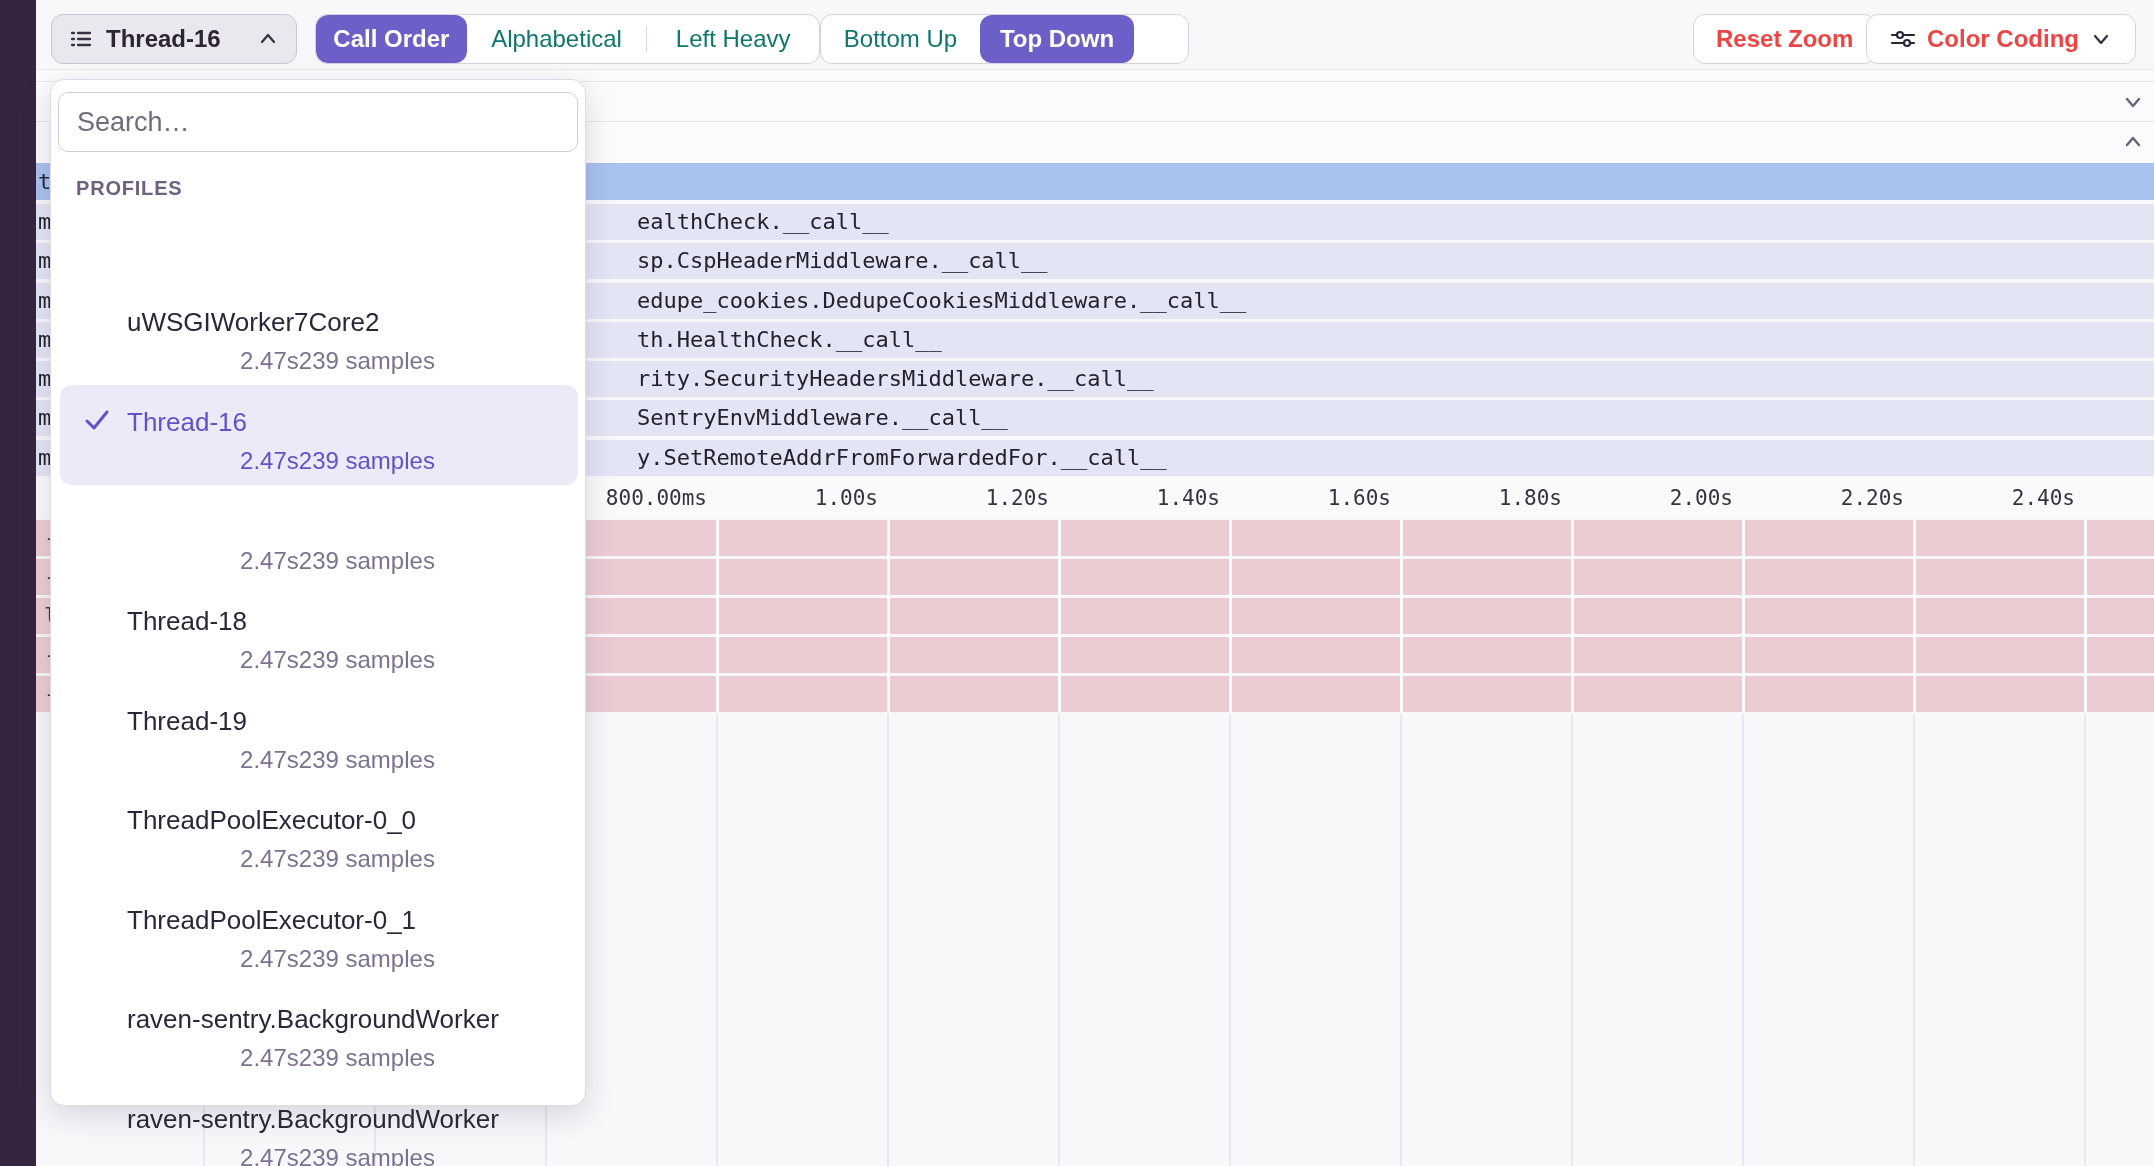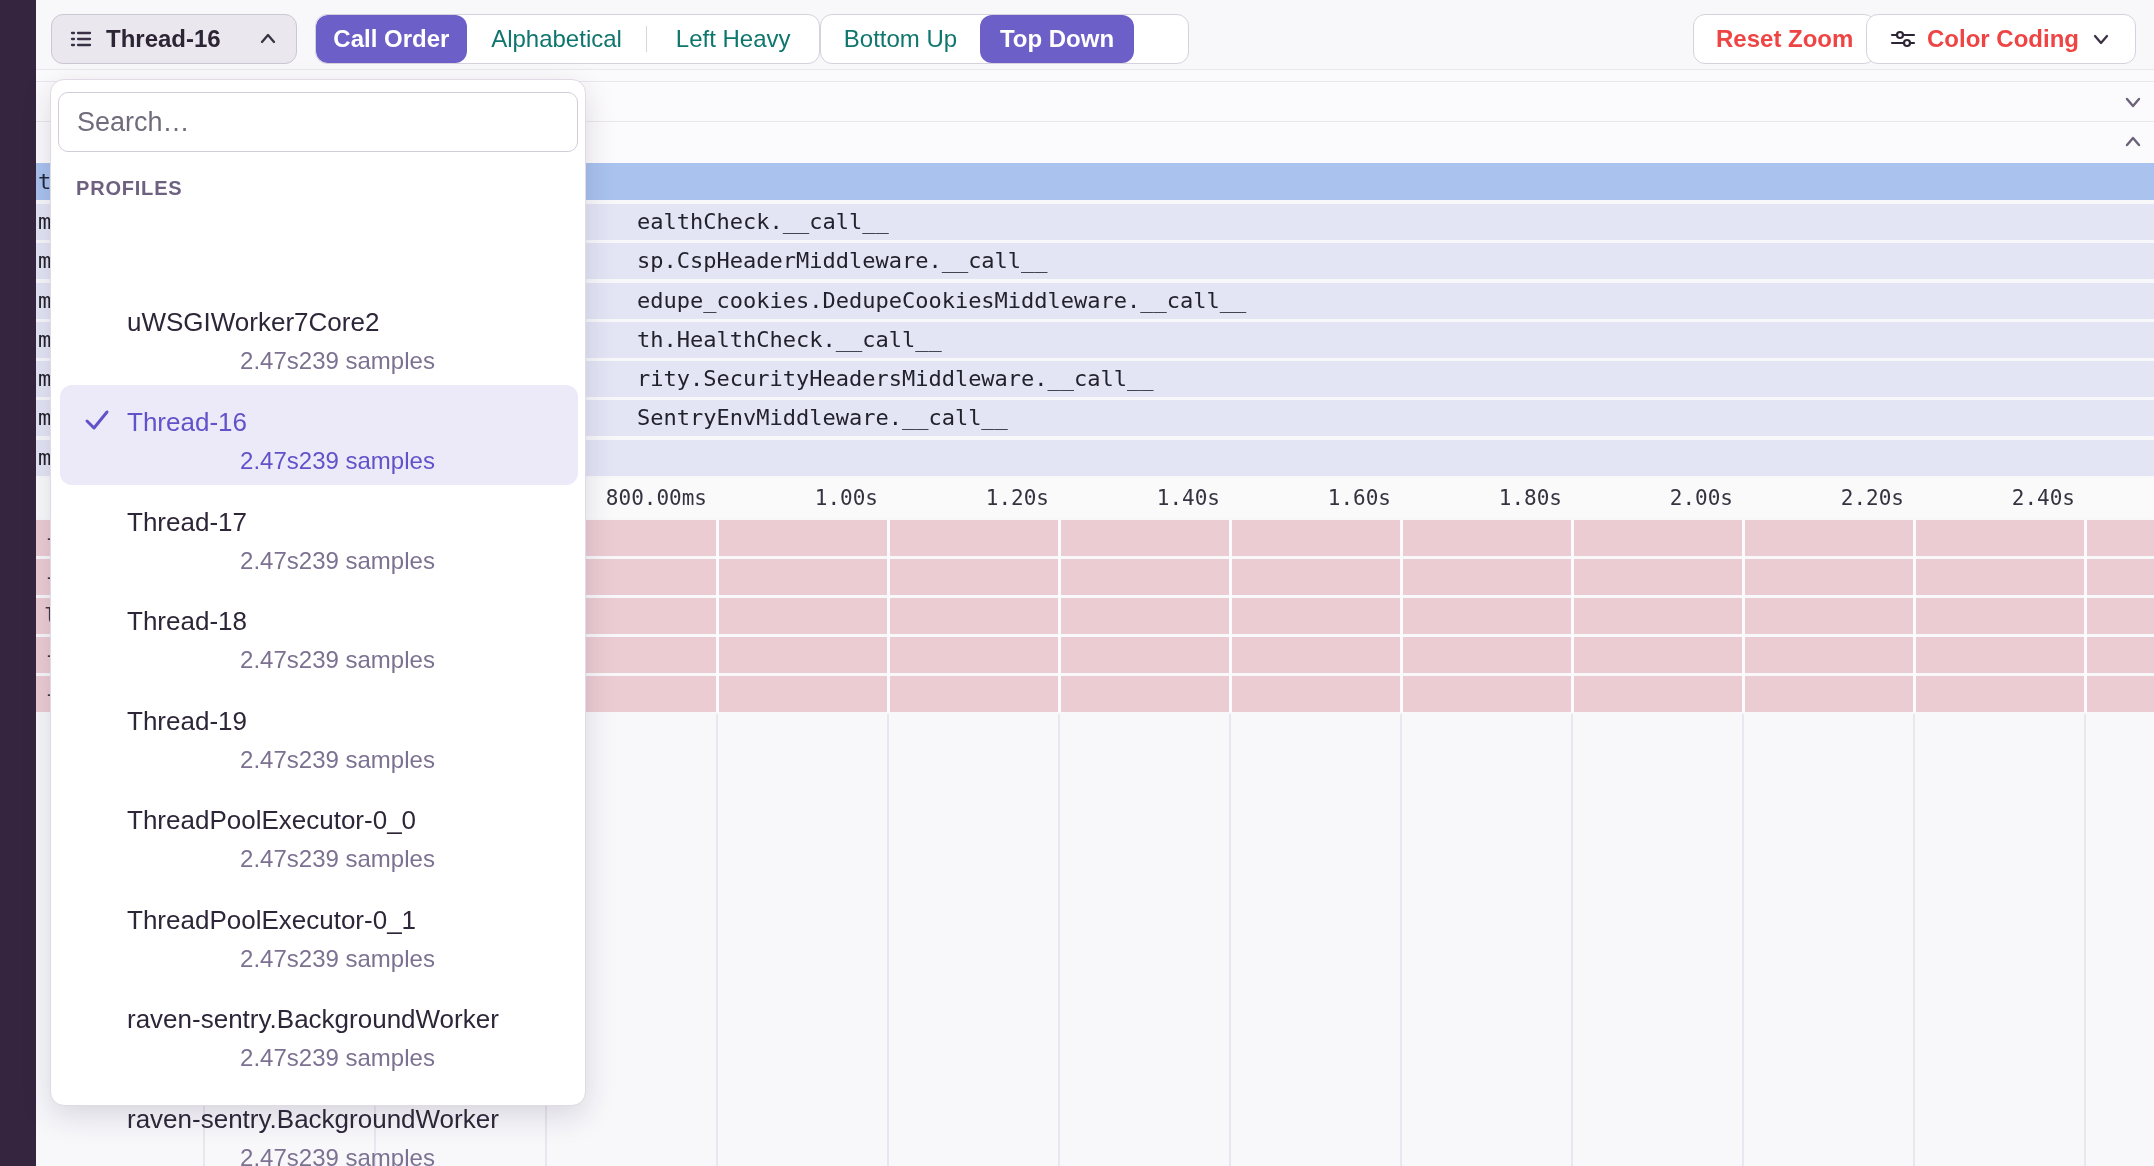--- a/index.html
+++ b/index.html
@@ -136,20 +136,21 @@
   <div class="row row-lav" style="top:361px">
     <span class="frag">m</span>
     <span class="main">rity.SecurityHeadersMiddleware.__call__</span>
   </div>
   <div class="row row-lav" style="top:400px">
     <span class="frag">m</span>
     <span class="main">SentryEnvMiddleware.__call__</span>
   </div>
   <div class="row row-lav" style="top:440px">
     <span class="frag">m</span>
+    <span class="main">y.SetRemoteAddrFromForwardedFor.__call__</span>
   </div>
 
   <div class="axis">
     <div class="tick" style="left:511px">800.00ms</div>
     <div class="tick" style="left:682px">1.00s</div>
     <div class="tick" style="left:853px">1.20s</div>
     <div class="tick" style="left:1024px">1.40s</div>
     <div class="tick" style="left:1195px">1.60s</div>
     <div class="tick" style="left:1366px">1.80s</div>
     <div class="tick" style="left:1537px">2.00s</div>
@@ -258,21 +259,20 @@
           </svg>
       </span>
       <div class="name">Thread-16</div>
       <div class="sub">
         <span>2.47s</span>
         <span>239 samples</span>
       </div>
     </div>
 
     <div class="dd-item" style="top:405px">
-      <div class="name">Thread-17</div>
       <div class="sub">
         <span>2.47s</span>
         <span>239 samples</span>
       </div>
     </div>
 
     <div class="dd-item" style="top:504px">
       <div class="name">Thread-18</div>
       <div class="sub">
         <span>2.47s</span>

